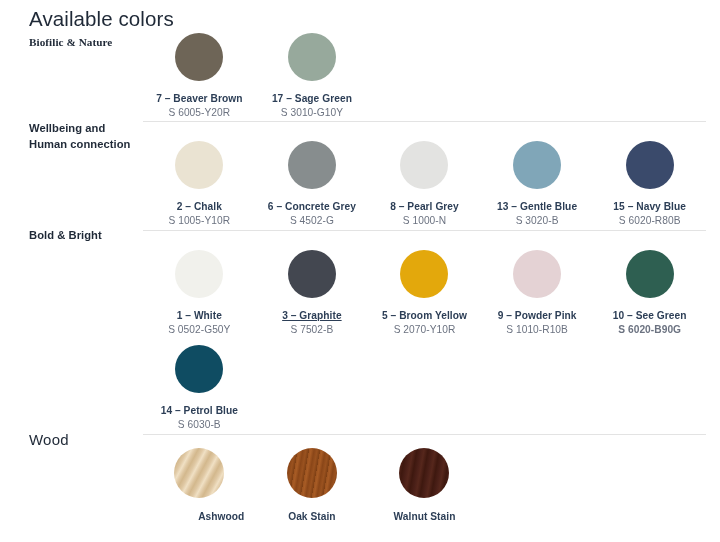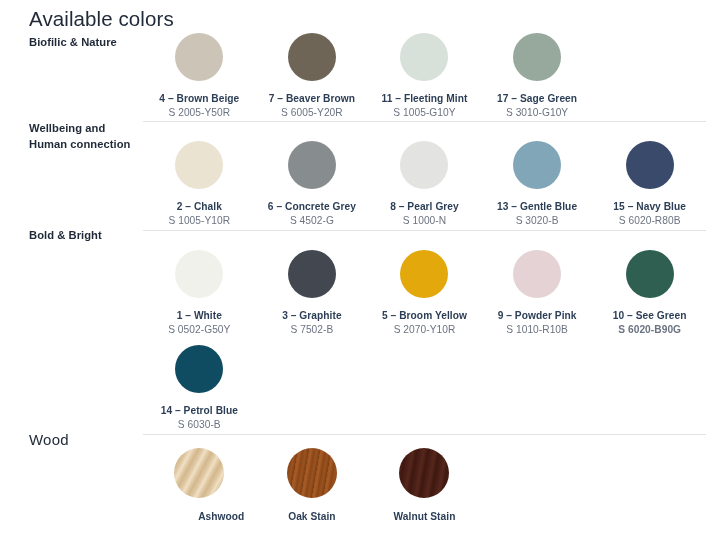--- a/index.html
+++ b/index.html
@@ -107,38 +107,28 @@
 </style>
 </head>
 <body>
 
 <div class="page">
 
   <div class="page-title">Available colors</div>
 
   <div id="groups-root">
       <div class="group" style="top: 0px;">
-        <div class="group-label" style="top: 35px;">Biofilic &amp; Nature</div>
+        <div class="group-label" style="top: 35px; font-family: Liberation Serif, serif;">Biofilic &amp; Nature</div>
         <div class="swatch-row" style="top: 33px;">
-          <div class="swatch-cell">
-            <div class="chip" style="background: rgb(205, 196, 184);"></div>
-            <div class="chip-name" style="color: rgb(44, 62, 86);">4 – Brown Beige</div>
-            <div class="chip-code" style="color: rgb(107, 114, 128);">S 2005-Y50R</div>
-          </div>
           <div class="swatch-cell">
             <div class="chip" style="background: rgb(110, 101, 87);"></div>
             <div class="chip-name" style="color: rgb(44, 62, 86);">7 – Beaver Brown</div>
             <div class="chip-code" style="color: rgb(107, 114, 128);">S 6005-Y20R</div>
           </div>
           <div class="swatch-cell">
-            <div class="chip" style="background: rgb(215, 224, 217);"></div>
-            <div class="chip-name" style="color: rgb(44, 62, 86);">11 – Fleeting Mint</div>
-            <div class="chip-code" style="color: rgb(107, 114, 128);">S 1005-G10Y</div>
-          </div>
-          <div class="swatch-cell">
             <div class="chip" style="background: rgb(151, 169, 156);"></div>
             <div class="chip-name" style="color: rgb(44, 62, 86); text-align: right;">17 – Sage Green</div>
             <div class="chip-code" style="color: rgb(107, 114, 128);">S 3010-G10Y</div>
           </div>
         </div>
       </div>
       <div class="group" style="top: 0px;">
         <div class="divider" style="top: 121px; background: rgb(227, 227, 227);"></div>
         <div class="group-label" style="top: 121px;">Wellbeing and Human connection</div>
         <div class="swatch-row" style="top: 141px;">
@@ -173,21 +163,21 @@
         <div class="divider" style="top: 230px; background: rgb(227, 227, 227);"></div>
         <div class="group-label" style="top: 228px;">Bold &amp; Bright</div>
         <div class="swatch-row" style="top: 250px;">
           <div class="swatch-cell">
             <div class="chip" style="background: rgb(241, 241, 236);"></div>
             <div class="chip-name" style="color: rgb(44, 62, 86);">1 – White</div>
             <div class="chip-code" style="color: rgb(107, 114, 128);">S 0502-G50Y</div>
           </div>
           <div class="swatch-cell">
             <div class="chip" style="background: rgb(67, 71, 80);"></div>
-            <div class="chip-name" style="color: rgb(44, 62, 86);">3 – Graphite</div>
+            <div class="chip-name" style="color: rgb(44, 62, 86); text-decoration: underline;">3 – Graphite</div>
             <div class="chip-code" style="color: rgb(107, 114, 128);">S 7502-B</div>
           </div>
           <div class="swatch-cell">
             <div class="chip" style="background: rgb(227, 168, 12);"></div>
             <div class="chip-name" style="color: rgb(44, 62, 86);">5 – Broom Yellow</div>
             <div class="chip-code" style="color: rgb(107, 114, 128);">S 2070-Y10R</div>
           </div>
           <div class="swatch-cell">
             <div class="chip" style="background: rgb(228, 210, 212);"></div>
             <div class="chip-name" style="color: rgb(44, 62, 86);">9 – Powder Pink</div>

